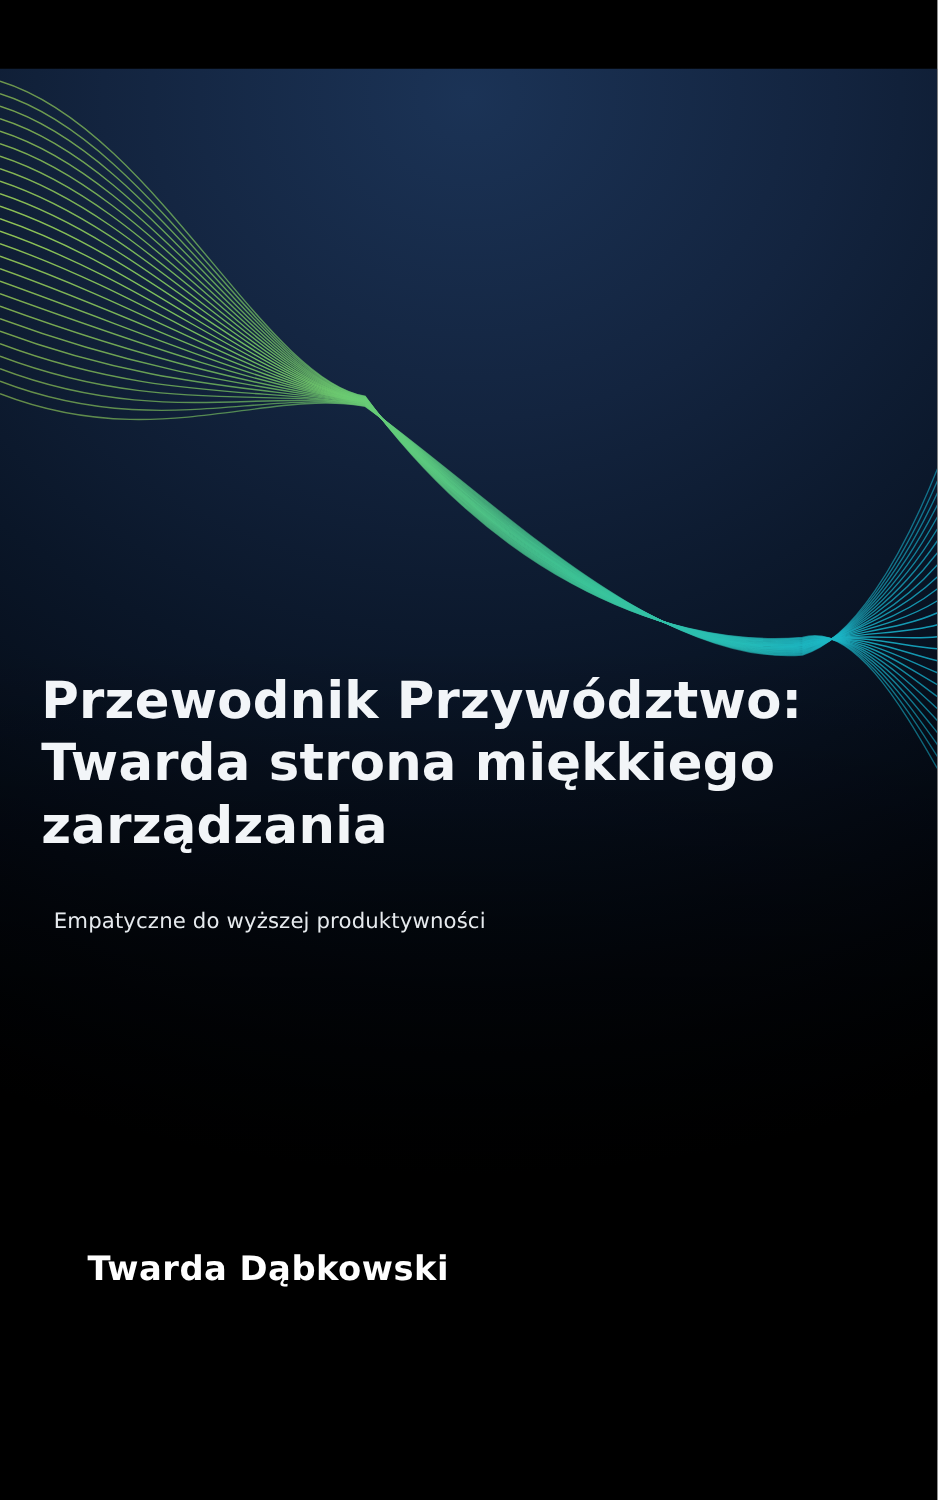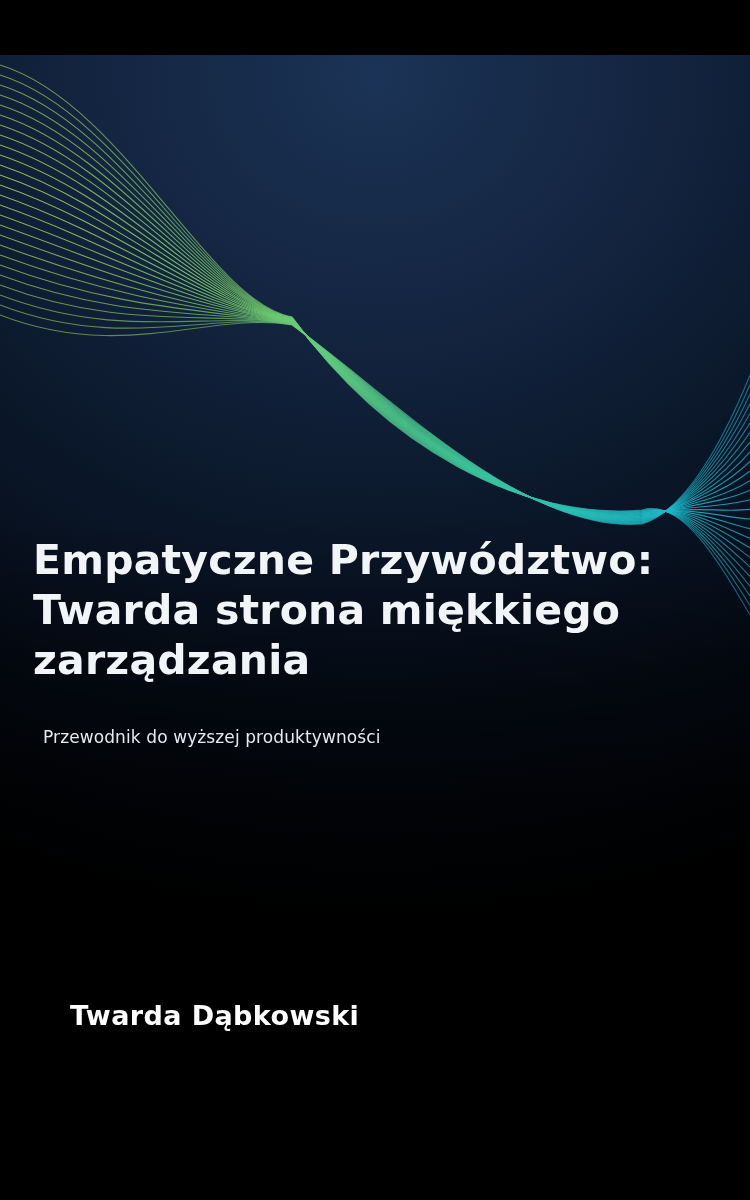--- a/index.html
+++ b/index.html
@@ -118,19 +118,19 @@
           <path d="M 0 210.0 C 122.6 255.5 210.2 254.4 292 268.4 C 387.0 347.6 522.0 476.2 642 466.2 C 682.0 454.2 720.0 417.1 750 368.0" stroke-opacity="0.71"></path>
           <path d="M 0 220.0 C 122.6 265.9 210.2 254.7 292 268.7 C 387.0 345.3 522.0 476.8 642 466.8 C 682.0 454.8 720.0 412.6 750 358.4" stroke-opacity="0.69"></path>
           <path d="M 0 230.0 C 122.6 276.3 210.2 255.0 292 269.0 C 387.0 343.0 522.0 477.3 642 467.3 C 682.0 455.3 720.0 408.1 750 348.8" stroke-opacity="0.66"></path>
           <path d="M 0 240.0 C 122.6 286.7 210.2 255.4 292 269.4 C 387.0 340.6 522.0 477.9 642 467.9 C 682.0 455.9 720.0 403.5 750 339.2" stroke-opacity="0.64"></path>
           <path d="M 0 250.0 C 122.6 297.1 210.2 255.7 292 269.7 C 387.0 338.3 522.0 478.4 642 468.4 C 682.0 456.4 720.0 399.0 750 329.6" stroke-opacity="0.62"></path>
           <path d="M 0 260.0 C 122.6 307.5 210.2 256.0 292 270.0 C 387.0 336.0 522.0 479.0 642 469.0 C 682.0 457.0 720.0 394.5 750 320.0" stroke-opacity="0.60"></path>
         </g>
     </svg>
 
     <div class="titleblock">
-      <h1 class="title">Empatyczne Przywództwo: Twarda strona miękkiego zarządzania</h1>
-      <div class="subtitle">Przewodnik do wyższej produktywności</div>
+      <h1 class="title">Przewodnik Przywództwo: Twarda strona miękkiego zarządzania</h1>
+      <div class="subtitle">Empatyczne do wyższej produktywności</div>
     </div>
 
     <div class="author">Twarda Dąbkowski</div>
   </div>
 </div>
 
 </body></html>

